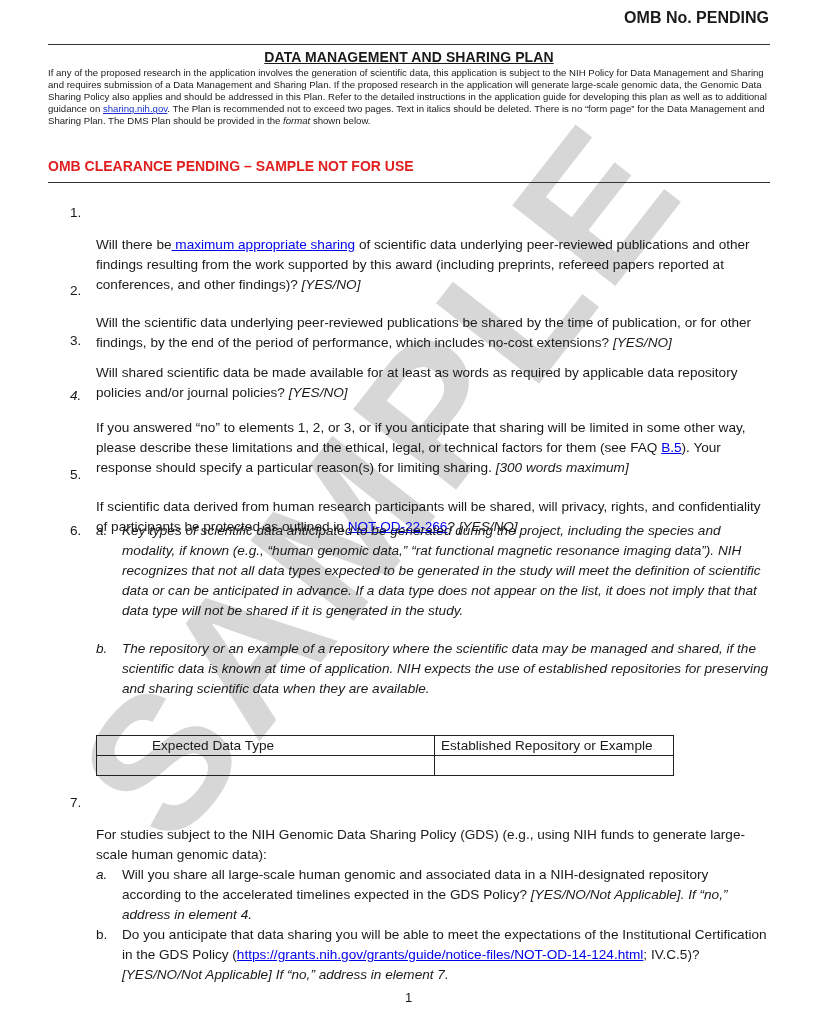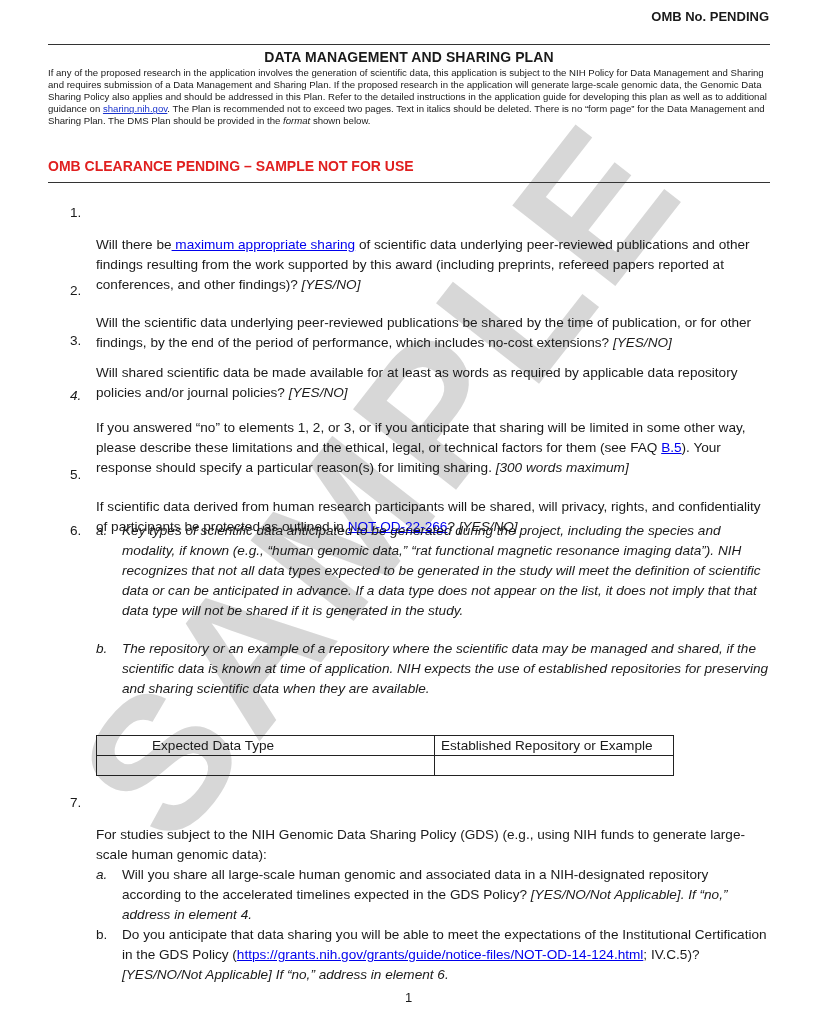--- a/index.html
+++ b/index.html
@@ -1,23 +1,23 @@
 <!DOCTYPE html>
 <html><head>
 <meta charset="utf-8">
 <style>
   html, body { margin: 0; padding: 0; background: #ffffff; }
   body { width: 817px; height: 1024px; position: relative; overflow: hidden;
          font-family: "Liberation Sans", sans-serif; color: #1a1a1a; }
-  .omb-no { position: absolute; top: 9px; right: 48px; font-size: 13px; font-weight: bold; }
+  .omb-no { position: absolute; top: 9px; right: 48px; font-size: 16px; font-weight: bold; }
   .rule { position: absolute; left: 48px; width: 722px; height: 0; border-top: 1.5px solid #333; }
   .rule.top { top: 44px; }
   .rule.mid { top: 182px; }
   .doc-title { position: absolute; top: 49px; left: 48px; width: 722px; text-align: center;
-               font-size: 14px; font-weight: bold; letter-spacing: 0.1px; }
+               font-size: 14px; font-weight: bold; letter-spacing: 0.1px; text-decoration: underline; }
   .intro { position: absolute; top: 67px; left: 48px; width: 722px; font-size: 9.6px; line-height: 12.1px; }
   .intro a, .doc a { color: #1a33cc; }
   .clearance { position: absolute; top: 158px; left: 48px; width: 722px; text-align: left;
                color: #e02020; font-size: 14px; font-weight: bold; }
   .item { position: absolute; left: 70px; width: 700px; font-size: 13.6px; line-height: 20px; }
   .num { position: absolute; left: 0; width: 24px; }
   .body { margin-left: 26px; margin-top: 32px; }
   .sub { position: relative; margin-left: 26px; padding-left: 26px; }
   .sub .letter { position: absolute; left: 0; }
   i { }
@@ -97,17 +97,17 @@
 
 <div class="item" style="top:793px;">
   <span class="num">7.</span>
   <div class="body"><span>For studies subject to the NIH Genomic Data Sharing Policy (GDS) (e.g., using NIH funds to generate large-scale human genomic data):</span></div>
   <div class="sub">
     <i class="letter">a.</i>
     <span>Will you share all large-scale human genomic and associated data in a NIH-designated repository according to the accelerated timelines expected in the GDS Policy? </span><i>[YES/NO/Not Applicable]. If “no,” address in element 4.</i>
   </div>
   <div class="sub">
     <span class="letter">b.</span>
-    <span>Do you anticipate that data sharing you will be able to meet the expectations of the Institutional Certification in the GDS Policy (</span><a href="#">https://grants.nih.gov/grants/guide/notice-files/NOT-OD-14-124.html</a><span>; IV.C.5)?  </span><i>[YES/NO/Not Applicable] If “no,” address in element 6.</i>
+    <span>Do you anticipate that data sharing you will be able to meet the expectations of the Institutional Certification in the GDS Policy (</span><a href="#">https://grants.nih.gov/grants/guide/notice-files/NOT-OD-14-124.html</a><span>; IV.C.5)?  </span><i>[YES/NO/Not Applicable] If “no,” address in element 7.</i>
   </div>
 </div>
 
 <div class="page-num">1</div>
 
 </body></html>

